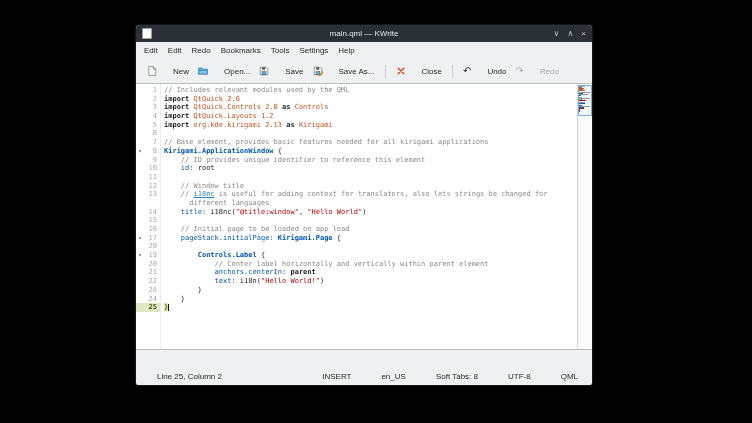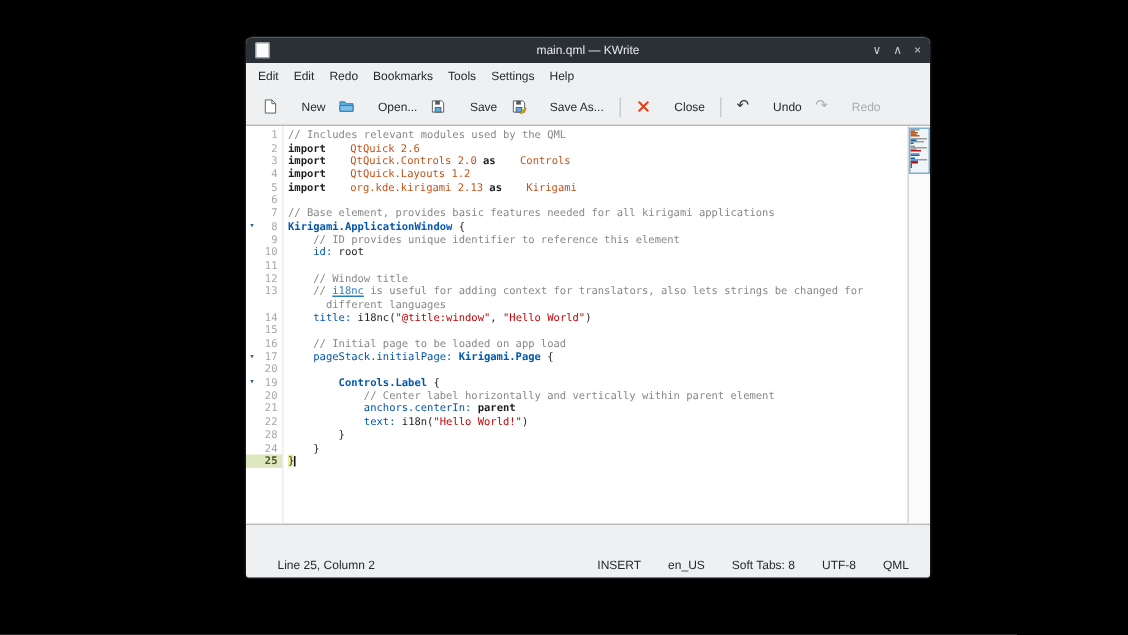--- a/index.html
+++ b/index.html
@@ -1,18 +1,18 @@
 <!DOCTYPE html>
 <html><head>
 <meta charset="utf-8">
 <style>
   html,body{margin:0;padding:0;background:#000;}
   body{width:752px;height:423px;overflow:hidden;font-family:"Liberation Sans",sans-serif;}
   .stage{position:relative;width:752px;height:423px;background:#000;}
-  .window{position:absolute;left:164px;top:25px;width:456px;height:360px;background:#eff0f1;
+  .window{position:absolute;left:136px;top:25px;width:456px;height:360px;background:#eff0f1;
           border-radius:4px 4px 2px 2px;display:flex;flex-direction:column;box-shadow:0 0 0 1px #14171a;}
   
   .titlebar{height:17px;background:#2b3036;border-radius:4px 4px 0 0;display:flex;align-items:center;
             padding:0 6px;position:relative;flex:0 0 auto;}
   .app-icon{width:8px;height:9px;background:#fdfdfd;border:1px solid #9aa0a4;border-radius:1px;z-index:1;}
   .title{position:absolute;left:0;right:0;text-align:center;color:#e6e9ea;font-size:8px;}
   .win-controls{margin-left:auto;display:flex;gap:8px;z-index:1;color:#c3c9cc;font-size:8px;}
   .win-btn{cursor:default;line-height:17px;}
   
   .menubar{height:17px;display:flex;align-items:center;padding:0 3px;font-size:8px;color:#26292c;flex:0 0 auto;}
@@ -33,36 +33,36 @@
   .gutter-row{height:8.7px;line-height:8.7px;display:flex;}
   .gutter-row.current{background:#dde8c0;color:#4c521f;font-weight:bold;}
   .fold{width:8px;text-align:center;color:#3d6a84;font-size:6px;}
   .lnum{flex:1;text-align:right;padding-right:3px;}
   .code{flex:1 1 auto;font:7px "DejaVu Sans Mono",monospace;color:#1f1c1b;padding:2px 0 0 3px;
         white-space:pre;overflow:hidden;}
   .code-row{height:8.7px;line-height:8.7px;}
   .tok-comment{color:#898887;}
   .tok-comment-link{color:#2980b9;text-decoration:underline;}
   .tok-kw{color:#1b1e20;font-weight:bold;}
-  .tok-import{color:#c2541c;margin-left:12px;}
+  .tok-import{color:#c2541c;}
   .tok-class{color:#0057ae;font-weight:bold;}
   .tok-prop{color:#0057ae;}
   .tok-string{color:#bf0303;}
   .tok-plain{color:#1f1c1b;}
   .tok-bracket{color:#1f1c1b;background:#e9eda4;}
   .cursor{display:inline-block;width:1px;height:7px;background:#111;vertical-align:middle;}
   .minimap{width:14px;border-left:1px solid #d4d6d7;background:#fbfbfb;position:relative;
            padding-top:2px;flex:0 0 auto;}
   .mini-bar{height:1px;margin-left:1px;}
   .view-rect{position:absolute;left:0;top:1px;right:0;height:29px;border:1px solid #7ab0d2;
              background:rgba(120,180,220,0.08);}
   
   .statusbar{height:17px;display:flex;align-items:center;font-size:8px;color:#26292c;
              padding:18px 14px 0 21px;flex:0 0 auto;}
-  .sb-right{margin-left:auto;display:flex;gap:18px;}
+  .sb-right{margin-left:auto;display:flex;gap:30px;}
   svg{display:block;}
 </style>
 </head>
 <body>
 
 <div class="stage">
   <div class="window">
 
     <div class="titlebar">
       <div class="app-icon"></div>

